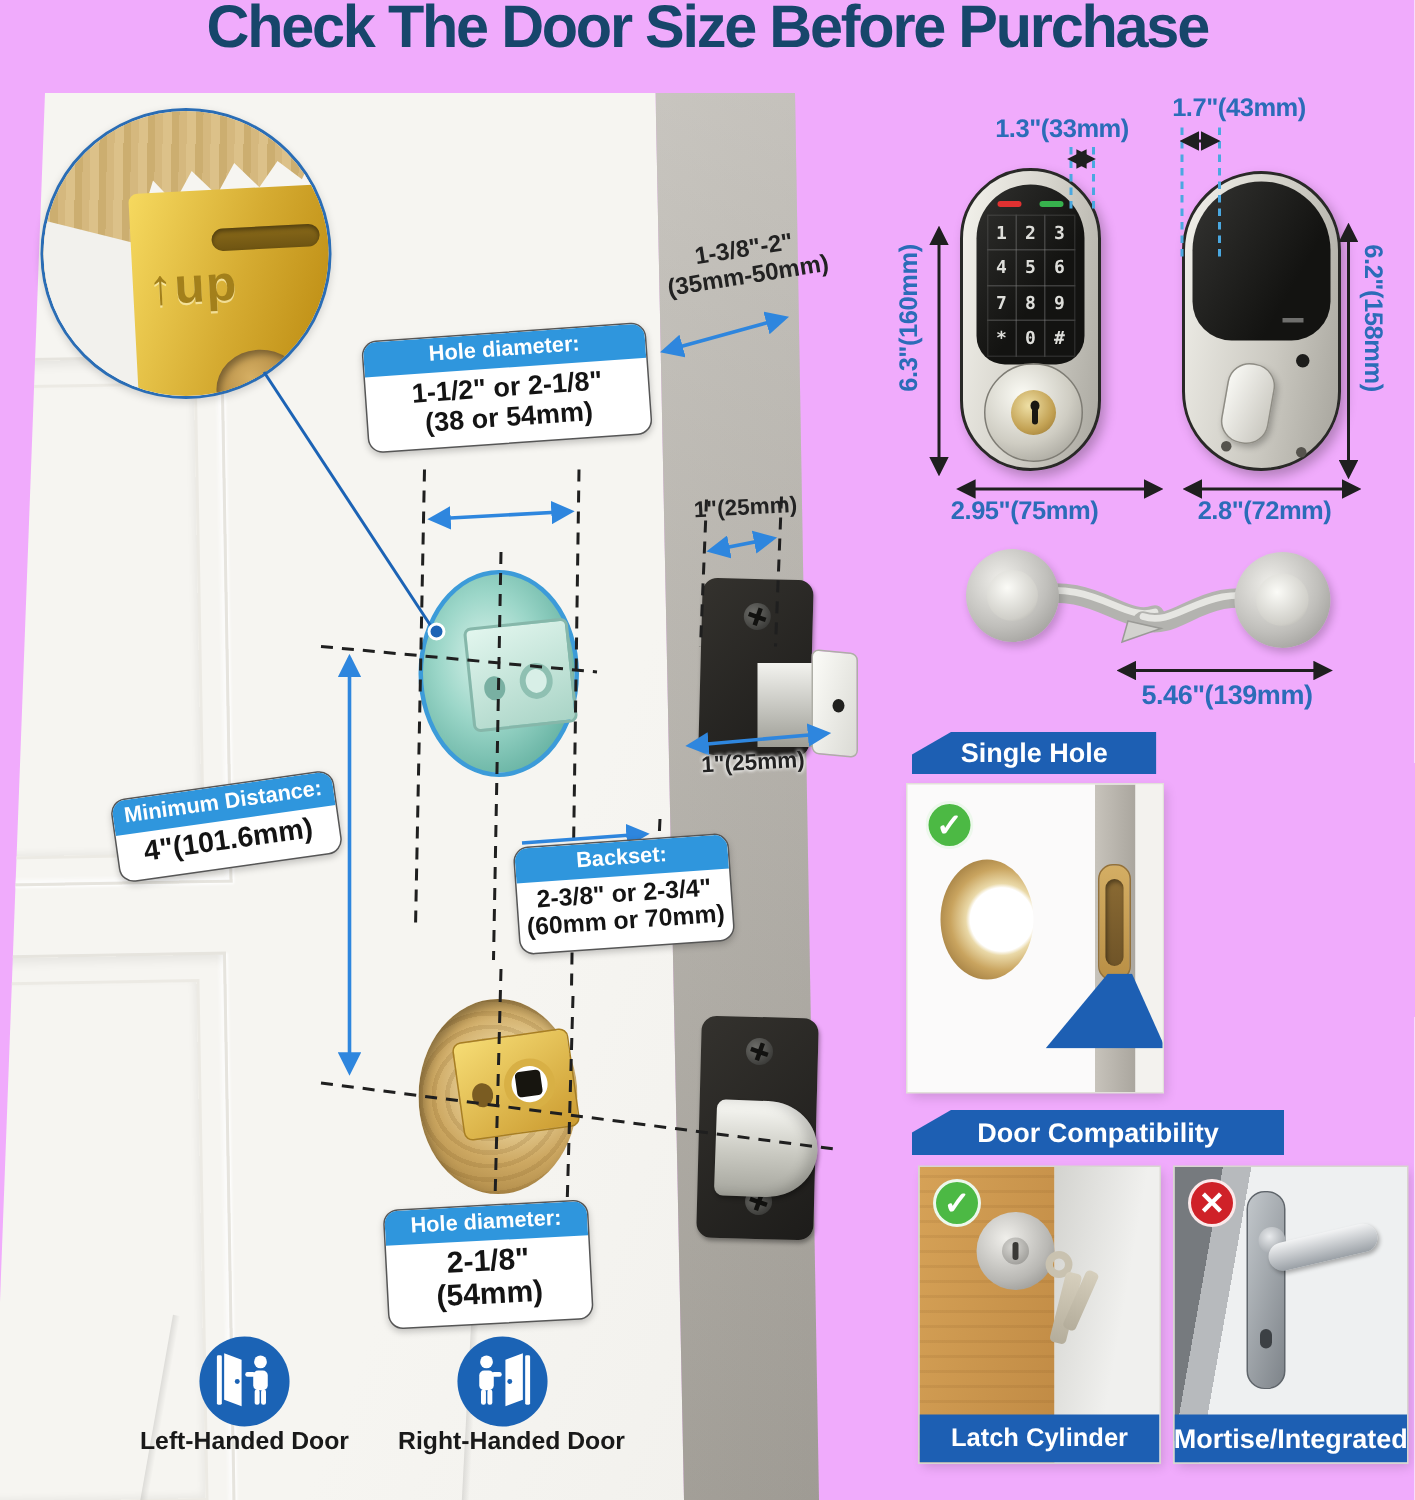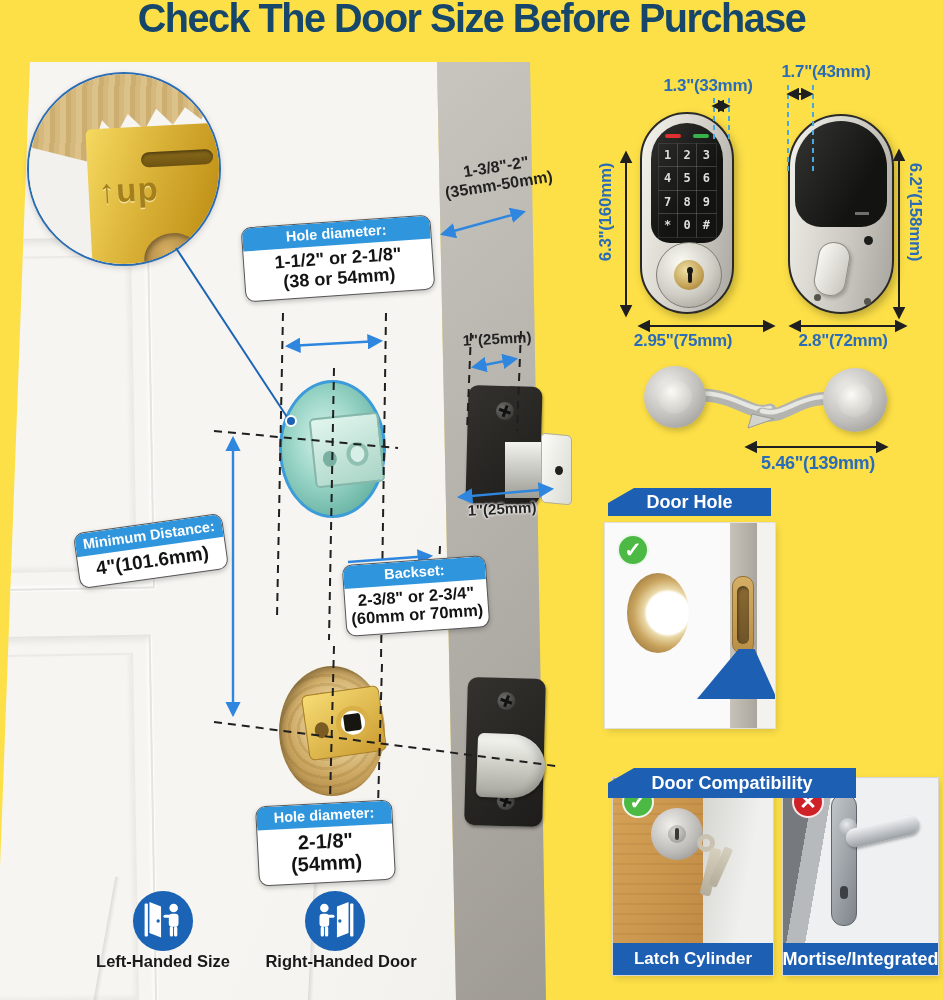--- a/index.html
+++ b/index.html
@@ -1,17 +1,17 @@
 <!DOCTYPE html>
 <html><head>
 <meta charset="utf-8">
 <style>
   html,body { margin:0; padding:0; background:#fff; }
   #canvas {
-    position:relative; width:943px; height:1000px; background:#fde047; overflow:hidden;
+    position:relative; width:943px; height:1000px; background:#f0abfc; overflow:hidden;
     font-family:"Liberation Sans", sans-serif;
   }
 
   
   #page-title {
     position:absolute; left:0; top:-4px; width:943px; text-align:center;
     font-size:40px; font-weight:700; letter-spacing:-1.5px; color:#17466b; margin:0;
     transform:scaleX(.99);
   }
 
@@ -431,34 +431,34 @@
     <svg width="270" height="100" viewBox="0 0 270 100">
       <path d="M52,42 C100,30 118,62 140,54" stroke="#b3b3af" stroke-width="13" stroke-linecap="round" fill="none"></path>
       <path d="M52,40 C100,29 118,59 140,52" stroke="#e6e6e2" stroke-width="4.5" stroke-linecap="round" fill="none"></path>
       <path d="M218,46 C172,32 156,66 132,58" stroke="#b3b3af" stroke-width="13" stroke-linecap="round" fill="none"></path>
       <path d="M218,44 C172,31 156,63 132,55" stroke="#e6e6e2" stroke-width="4.5" stroke-linecap="round" fill="none"></path>
       <path d="M122,58 l22,5 l-26,9 z" fill="#d2d2ce" stroke="#9a9a96" stroke-width="1"></path>
     </svg>
   </div>
 
   <div class="flag" style="left:608px; top:488px; width:163px; height:28px; font-size:18px;">
-    <span>Door Hole</span>
+    <span>Single Hole</span>
   </div>
   <div id="latch-card">
     <div class="edgegray"></div>
     <div class="edgewhite"></div>
     <div class="bore"></div>
     <div class="chisel">
         <div class="recess"></div>
       </div>
     <div class="wedge"></div>
     <div class="okbadge" style="left:12px; top:11px;">✓</div>
   </div>
 
-  <div class="flag" style="left:608px; top:740px; width:248px; height:30px; font-size:18px;margin-top:28px;">
+  <div class="flag" style="left:608px; top:740px; width:248px; height:30px; font-size:18px;">
     <span>Door Compatibility</span>
   </div>
 
   <div class="compat-card" id="card-cyl">
     <div class="wood"></div>
     <div class="blur"></div>
     <div class="rosette2">
       <div class="core"></div>
         <div class="slotv"></div>
     </div>
@@ -506,16 +506,16 @@
         <polygon points="18,12.5 30,17 30,49 18,44.5"></polygon>
         <circle cx="27" cy="32" r="1.7" fill="#1b63b5"></circle>
         <circle cx="43" cy="18.5" r="4.4"></circle>
         <rect x="38" y="24.5" width="10" height="13.5" rx="3.4"></rect>
         <rect x="39" y="37.5" width="3.4" height="10.5" rx="1.6"></rect>
         <rect x="43.4" y="37.5" width="3.4" height="10.5" rx="1.6"></rect>
         <rect x="32.5" y="25.5" width="7" height="3.2" rx="1.6"></rect>
       </g>
     </svg>
   </div>
-  <div class="handed-label" style="left:73px; top:952px; width:180px;">Left-Handed Size</div>
+  <div class="handed-label" style="left:73px; top:952px; width:180px;">Left-Handed Door</div>
   <div class="handed-label" style="left:246px; top:952px; width:190px;text-align:center;">Right-Handed Door</div>
 
 </div>
 
 </body></html>

